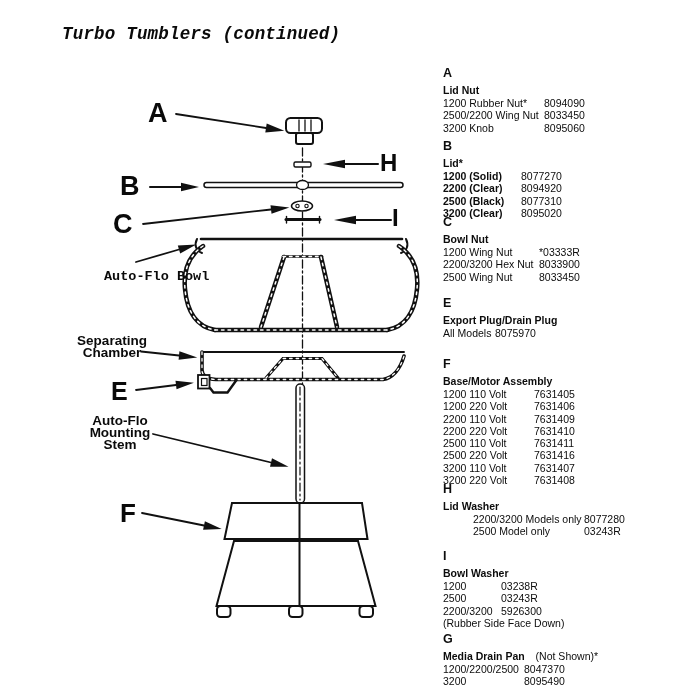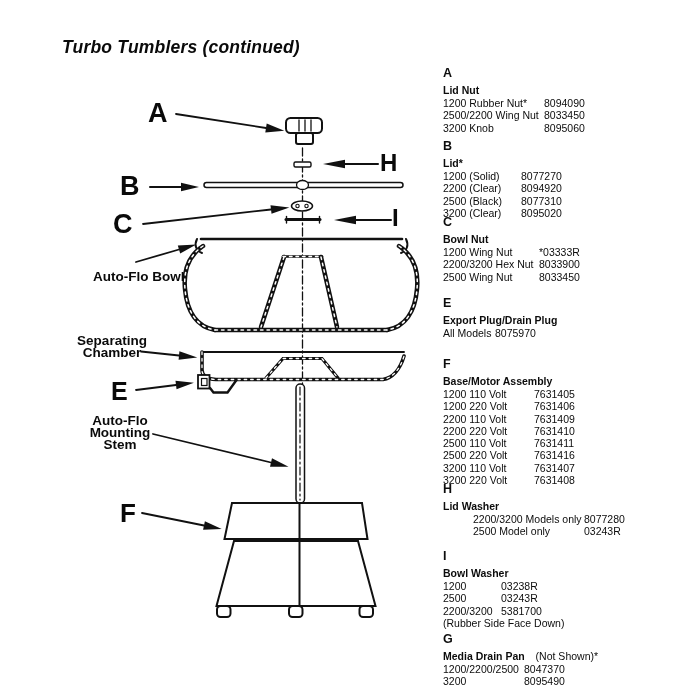--- a/index.html
+++ b/index.html
@@ -1,41 +1,41 @@
 <!DOCTYPE html>
 <html><head>
 <meta charset="utf-8">
 <style>
   html,body{margin:0;padding:0;}
   body{width:700px;height:700px;background:#ffffff;position:relative;overflow:hidden;
        font-family:"Liberation Sans",sans-serif;color:#0d0d0d;}
   .page{position:absolute;inset:0;background:#fff;}
-  #title{position:absolute;left:62px;top:37px;margin:0;
-         font-family:Liberation Sans, sans-serif;font-style:italic;font-weight:bold;
+  #title{position:absolute;left:62px;top:24px;margin:0;
+         font-family:Liberation Mono, monospace;font-style:italic;font-weight:bold;
          font-size:17.5px;letter-spacing:.2px;color:#0a0a0a;}
   svg{position:absolute;left:0;top:0;}
   .callout{position:absolute;font-weight:bold;line-height:1;color:#0a0a0a;}
   #co-a{left:148px;top:100px;font-size:27px;}
   #co-b{left:120px;top:173px;font-size:27px;}
   #co-c{left:113px;top:211px;font-size:27px;}
   #co-h{left:380px;top:151px;font-size:24px;}
   #co-i{left:392px;top:206px;font-size:24px;}
   #co-e{left:111px;top:379px;font-size:25px;}
   #co-f{left:120px;top:500px;font-size:26px;}
   .dlabel{position:absolute;font-weight:bold;font-size:13.5px;color:#0a0a0a;}
-  #lbl-bowl{left:93px;top:269px;}
+  #lbl-bowl{left:104px;top:269px;font-family:Liberation Mono, monospace;}
   #lbl-chamber{left:68px;top:335px;width:88px;text-align:center;line-height:11.5px;}
   #lbl-stem{left:86px;top:415px;width:68px;text-align:center;line-height:12px;}
   .sec{position:absolute;left:443px;width:256px;font-size:10.5px;line-height:12.3px;color:#0c0c0c;}
   .sec .letter{font-size:12.5px;font-weight:bold;line-height:14px;margin-bottom:4px;}
   .sec .head{font-weight:bold;line-height:13px;}
   .sec .head .sfx{font-weight:normal;margin-left:8px;}
   .sec .row{display:flex;}
   .sec .lbl{flex:0 0 auto;}
-  .sec-a .lbl{width:101px;} .sec-b .lbl{width:78px;} .sec-c .lbl{width:96px;}
+  .sec-a .lbl{width:101px;} .sec-b .lbl{width:78px;font-weight:bold;} .sec-c .lbl{width:96px;}
   .sec-e .lbl{width:52px;}  .sec-f .lbl{width:91px;} .sec-h .lbl{width:111px;margin-left:30px;}
   .sec-i .lbl{width:58px;}  .sec-g .lbl{width:81px;}
 </style>
 </head>
 <body>
 
 <div class="page">
 
   <h1 id="title">Turbo Tumblers (continued)</h1>
 
@@ -303,21 +303,21 @@
     <div class="row">
         <span class="lbl">1200</span>
         <span class="val">03238R</span>
       </div>
     <div class="row">
         <span class="lbl">2500</span>
         <span class="val">03243R</span>
       </div>
     <div class="row">
         <span class="lbl">2200/3200</span>
-        <span class="val">5381700</span>
+        <span class="val">5926300</span>
       </div>
     <div class="row">(Rubber Side Face Down)</div>
   </section>
 
   <section class="sec sec-g" style="top:632px">
     <div class="letter">G</div>
     <div class="head"><span>Media Drain Pan</span><span class="sfx"> (Not Shown)*</span></div>
     <div class="row">
         <span class="lbl">1200/2200/2500</span>
         <span class="val">8047370</span>

